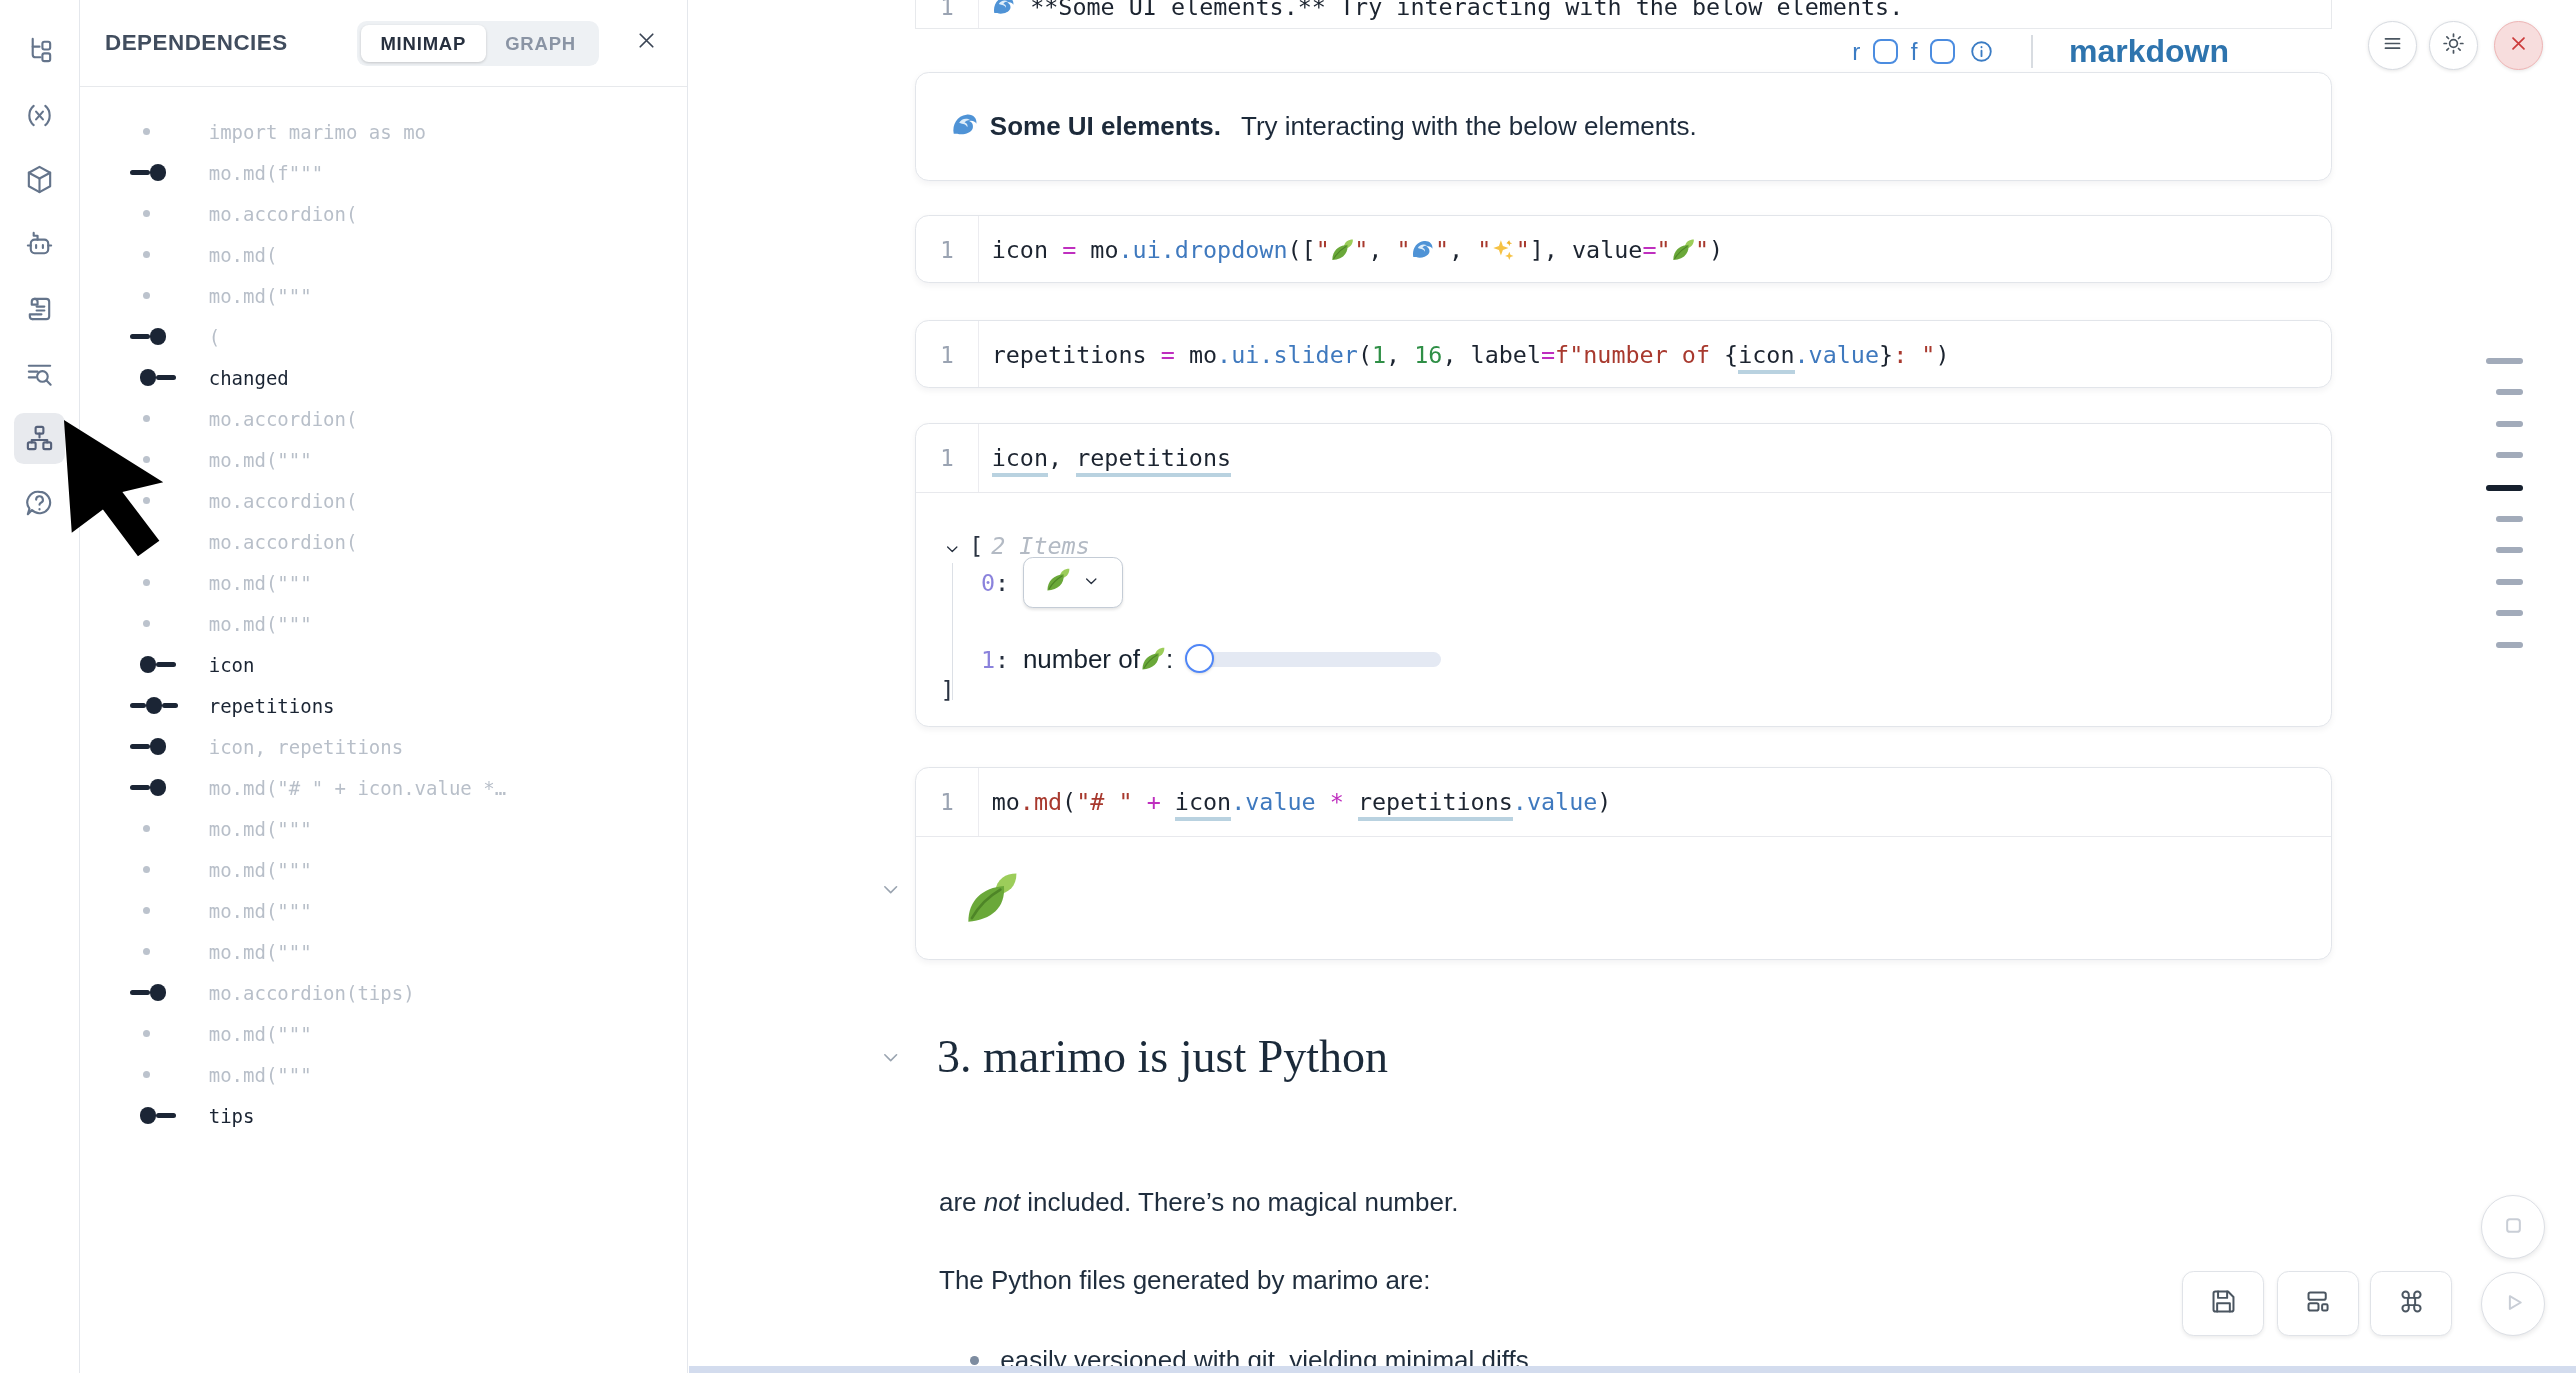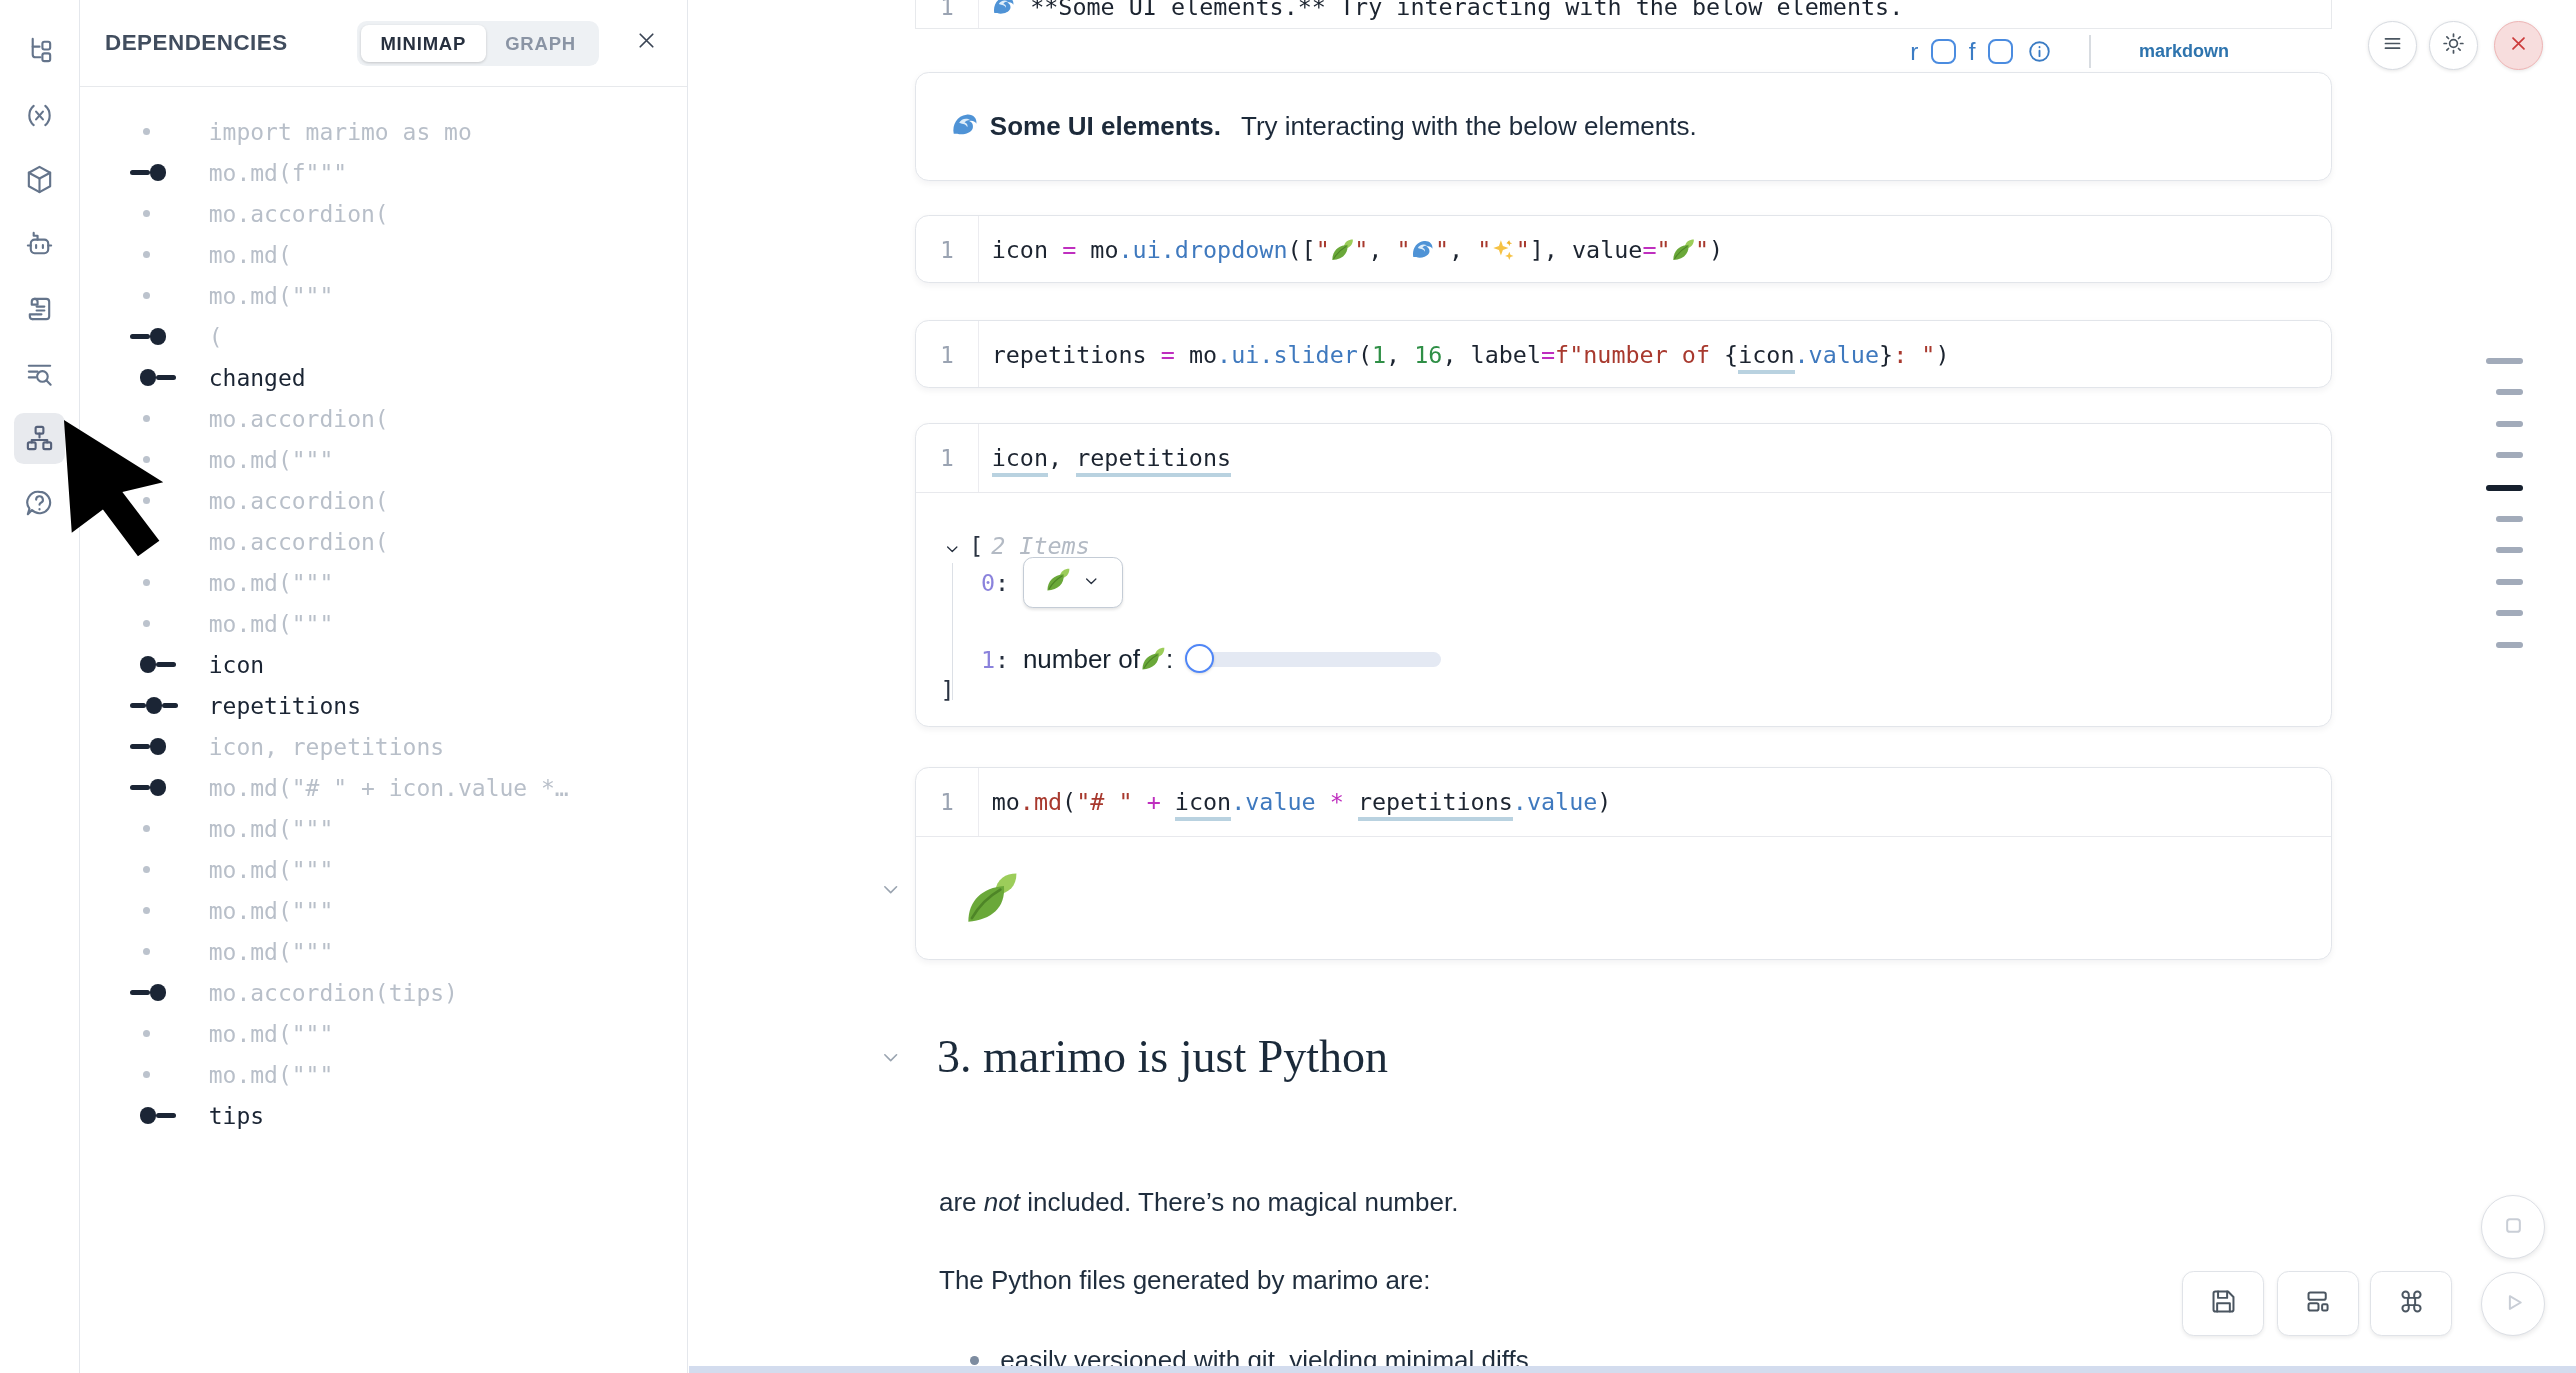--- a/index.html
+++ b/index.html
@@ -14,21 +14,21 @@
   
   .panel{position:absolute;left:80px;top:0;width:608px;height:1374px;background:#fff;border-right:1px solid #e4e7ec;box-sizing:border-box;}
   .panel-header{position:relative;height:86px;border-bottom:1px solid #e7e9ec;}
   .panel-title{position:absolute;left:25px;top:0;line-height:86px;font-size:22.4px;font-weight:bold;color:#414d5e;letter-spacing:0.5px;}
   .tabs{position:absolute;left:277px;top:20.5px;height:45px;background:#eef1f4;border-radius:9.8px;display:flex;align-items:center;padding:0 3.9px;box-sizing:border-box;}
   .tab{font-size:18.5px;font-weight:bold;letter-spacing:0.8px;color:#8a94a4;padding:0 19.5px;height:37px;line-height:37px;border-radius:7.8px;}
   .tab.active{background:#fff;color:#27303f;box-shadow:0 1px 2.9px rgba(0,0,0,.18);}
   .panel-close{position:absolute;left:552px;top:28px;width:29px;height:29px;color:#3a4454;display:flex;align-items:center;justify-content:center;}
   .panel-close svg{width:25px;height:25px;}
   .mlist{position:absolute;left:0;top:111px;width:100%;}
-  .mrow{height:41px;display:flex;align-items:center;font-family:"DejaVu Sans Mono",monospace;font-size:23px;}
+  .mrow{height:41px;display:flex;align-items:center;font-family:"DejaVu Sans Mono",monospace;font-size:19px;}
   .mk{margin-left:50px;width:68px;flex:none;display:flex;align-items:center;}
   .mdot{width:7.8px;height:7.8px;border-radius:50%;background:#bcc3cd;flex:none;}
   .mdot.big{width:16.6px;height:16.6px;background:#1b2535;}
   .mbar{width:19.5px;height:5.9px;border-radius:2.9px;background:#1b2535;flex:none;}
   .mbar.short{width:15.6px;}
   .off13{margin-left:12.7px;} .off10{margin-left:9.8px;}
   .mlabel{margin-left:10.7px;white-space:pre;}
   .mrow.dim .mlabel{color:#b8bfc9;}
   .mrow.dark .mlabel{color:#1a2433;}
   
@@ -51,21 +51,21 @@
            border-bottom:1px solid #e7e9ec;box-sizing:border-box;overflow:hidden;}
   .topclip .inner{display:flex;margin-top:-15.6px;}
   .topclip .numcol{height:45px;}
   .topclip .codeline{height:45px;}
   
   .mdbar{position:absolute;left:227px;top:31px;width:1314px;height:41px;display:flex;align-items:center;justify-content:flex-end;gap:12.7px;}
   .mdbar .lbl{font-size:24.4px;color:#3b7cc4;}
   .chk{width:25px;height:25px;border:2.4px solid #4b8ce0;border-radius:7.8px;background:#fff;box-sizing:border-box;}
   .infoic{width:27px;height:27px;color:#3b7cc4;} .infoic svg{width:27px;height:27px;}
   .vdiv{width:2px;height:33px;background:#d8dce1;margin:0 23.4px;}
-  .mdlang{font-size:18px;font-weight:bold;color:#2e74ae;margin-left:12px;}
+  .mdlang{font-size:32px;font-weight:bold;color:#2e74ae;}
   
   .outbox{position:absolute;left:227px;width:1417px;background:#fff;border:1px solid #e2e5ea;border-radius:13.7px;
           box-shadow:0 2.9px 6.8px rgba(15,23,42,.05);box-sizing:border-box;}
   .uiout{top:72px;height:109px;display:flex;align-items:center;padding-left:35px;font-size:26px;color:#1d2a3a;}
   .uiout .we svg{width:29px;height:29px;vertical-align:-4.9px;margin-right:9.8px;}
   .uiout b{margin-right:20px;}
   
   .treeout{position:relative;height:234px;border-top:1px solid #e8e9ed;font-family:"DejaVu Sans Mono",monospace;font-size:23.4px;color:#2a3342;}
   .trow1{position:absolute;left:27px;top:39px;display:flex;align-items:center;gap:7.8px;}
   .trow1 .chev{color:#27303f;width:18.5px;height:18.5px;} .trow1 .chev svg{width:18.5px;height:18.5px;}

